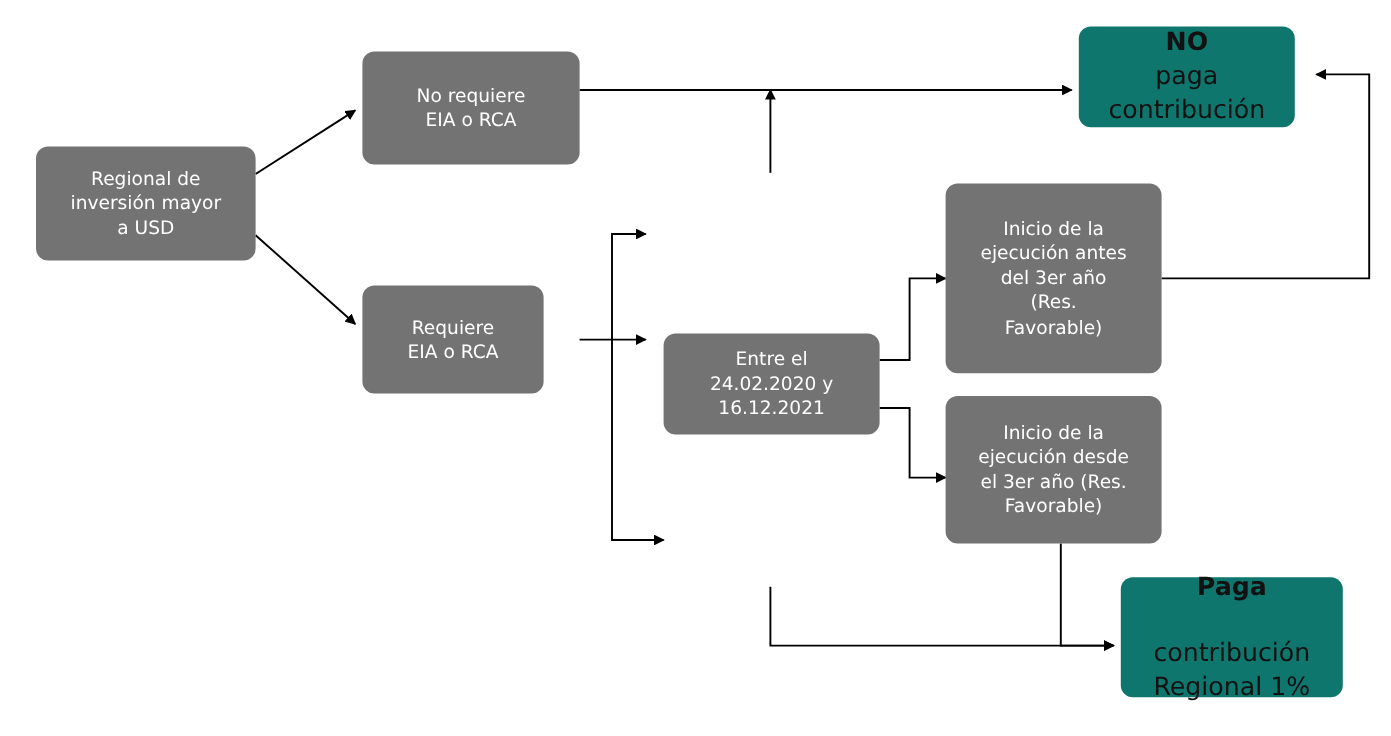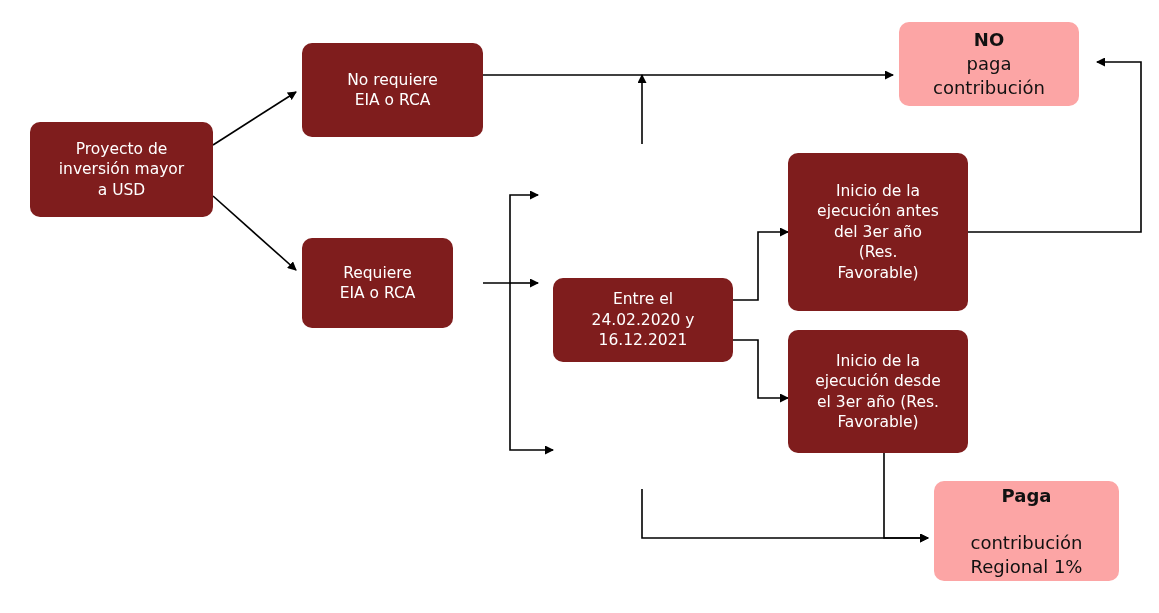--- a/index.html
+++ b/index.html
@@ -30,28 +30,28 @@
     box-sizing: border-box;
     border-radius: 10px;
     display: flex;
     align-items: center;
     justify-content: center;
     text-align: center;
     line-height: 1.32;
     padding: 6px 8px;
   }
   .node.dark {
-    background: #7f1d1d;
+    background: #737373;
     color: #ffffff;
     font-size: 15.5px;
   }
   .node.yellow {
-    background: #fca5a5;
+    background: #0f766e;
     color: #111111;
-    font-size: 18px;
+    font-size: 21px;
   }
   .node span {
     display: block;
     white-space: pre-line;
   }
   .node b {
     font-weight: bold;
   }
 </style>
 </head>
@@ -85,21 +85,21 @@
 
       <path d="M968,232 L1141,232 L1141,62 L1097,62"></path>
 
       <path d="M884,453 L884,538 L928,538"></path>
 
       <path d="M642,489 L642,538 L928,538"></path>
     </g>
   </svg>
 
   <div class="node dark" style="left:30px; top:122px; width:183px; height:95px;">
-    <span>Proyecto de
+    <span>Regional de
 inversión mayor
 a USD</span>
   </div>
 
   <div class="node dark" style="left:302px; top:43px; width:181px; height:94px;">
     <span>No requiere
 EIA o RCA</span>
   </div>
 
   <div class="node dark" style="left:302px; top:238px; width:151px; height:90px;">

